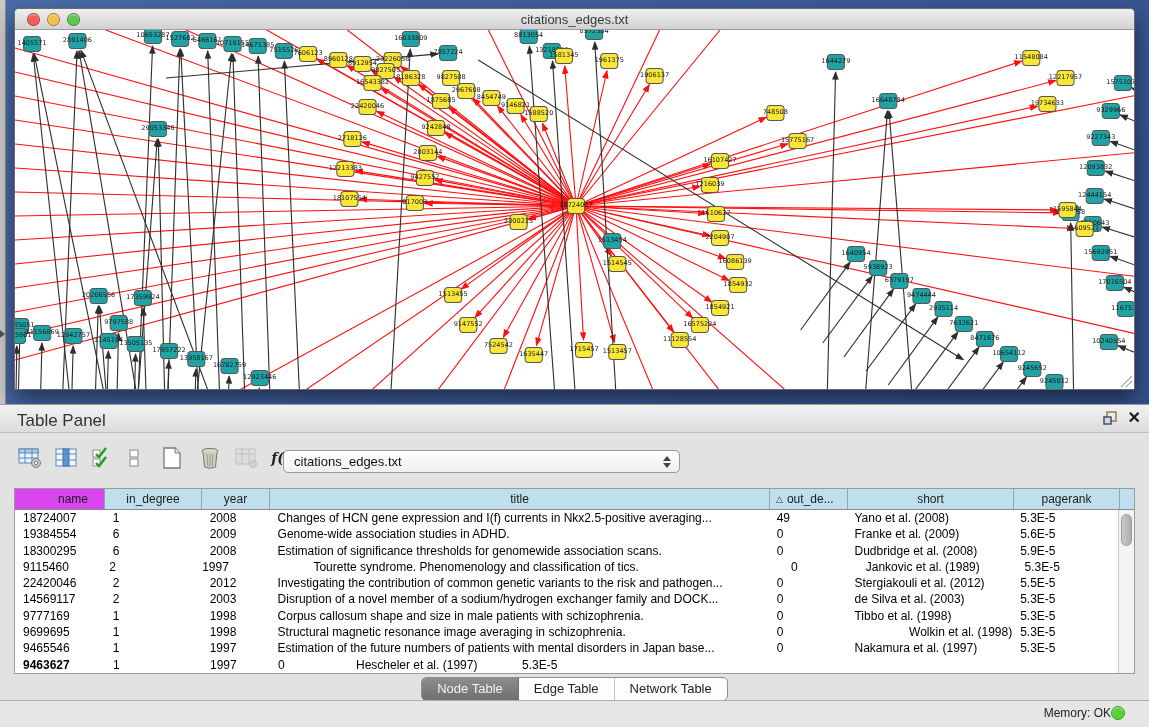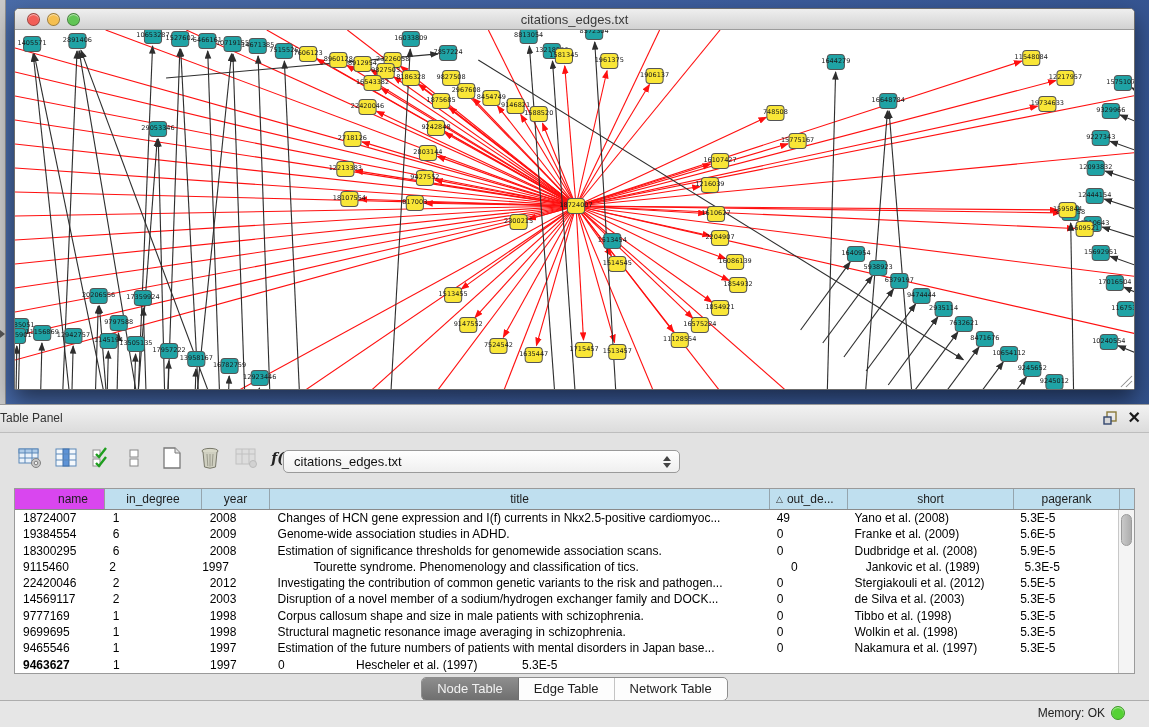--- a/index.html
+++ b/index.html
@@ -29,21 +29,21 @@
            box-shadow:inset 0 1px 1px rgba(255,255,255,.6); }
   .net-canvas { position:relative; width:1119px; height:359px; background:#fff; overflow:hidden; }
   .net-canvas svg { display:block; }
   .node-label { font-family:"DejaVu Sans", sans-serif; font-size:6.5px; fill:#1a1a1a; }
 
   
   .table-panel { position:absolute; left:0; top:404px; width:1149px; height:296px;
                  background:#E2E2E2; border-top:1px solid #9A9A9A; }
   .panel-header { height:28px; background:linear-gradient(#F2F2F2,#DCDCDC);
                   border-bottom:1px solid #BDBDBD; position:relative; }
-  .panel-title { position:absolute; left:0; top:6px; font-size:12px; color:#333; }
+  .panel-title { position:absolute; left:17px; top:6px; font-size:17px; color:#333; }
   .panel-actions { position:absolute; right:8px; top:4px; display:flex; gap:10px; align-items:center; }
   .float-icon svg { display:block; }
   .close-icon { font-size:16px; font-weight:bold; color:#1a1a1a; line-height:18px; cursor:default; }
 
   .toolbar { position:absolute; left:0; top:32px; width:1149px; height:44px; }
   .tool-btn { position:absolute; top:6px; width:28px; height:30px; display:flex;
               align-items:center; justify-content:center; }
   .fx { font-family:"DejaVu Serif", serif; font-style:italic; font-weight:bold;
         font-size:14px; color:#222; }
   .combo { position:absolute; left:283px; top:13px; width:397px; height:23px;
@@ -77,21 +77,21 @@
   .segmented { display:flex; border:1px solid #8E8E8E; border-radius:5px; overflow:hidden;
                background:#FDFDFD; box-shadow:0 1px 1px rgba(255,255,255,.7); }
   .segment { font-size:13px; padding:3px 15px 4px 15px; color:#222; border-right:1px solid #C4C4C4; }
   .segment:last-child { border-right:none; }
   .segment.active { background:linear-gradient(#8E8E8E,#6F6F6F); color:#F2F2F2;
                     border-right:1px solid #6F6F6F; }
 
   
   .status-bar { position:absolute; left:0; top:700px; width:1149px; height:27px;
                 background:#E6E6E6; border-top:1px solid #ADADAD; }
-  .memory { position:absolute; right:24px; top:5px; display:flex; align-items:center; gap:6px; }
+  .memory { position:absolute; right:24px; top:5px; display:flex; align-items:center; }
   .memory-label { font-size:12px; color:#222; }
   .memory-dot { width:14px; height:14px; border-radius:50%; background:#55D234;
                 border:1px solid #3E9A28; box-shadow:inset 0 1px 1px rgba(255,255,255,.6); }
 
   
   .grip line { stroke:#8a8a8a; stroke-width:1; }
 </style>
 </head>
 <body>
 
@@ -780,21 +780,21 @@
           </div>
           <div class="th" style="width: 106px;">
             <span>pagerank</span>
           </div>
         </div>
       <div class="tbody" id="tbody">
           <div class="tr">
             <div class="td" style="width: 90px;">18724007</div>
             <div class="td" style="width: 97px;">1</div>
             <div class="td" style="width: 68px;">2008</div>
-            <div class="td" style="width: 500px;">Changes of HCN gene expression and I(f) currents in Nkx2.5-positive cardiomyoc...</div>
+            <div class="td" style="width: 500px;">Changes of HCN gene expression and I(f) currents in Nkx2.5-positive averaging...</div>
             <div class="td" style="width: 78px;">49</div>
             <div class="td" style="width: 166px;">Yano et al. (2008)</div>
             <div class="td" style="width: 106px;">5.3E-5</div>
           </div>
           <div class="tr">
             <div class="td" style="width: 90px;">19384554</div>
             <div class="td" style="width: 97px;">6</div>
             <div class="td" style="width: 68px;">2009</div>
             <div class="td" style="width: 500px;">Genome-wide association studies in ADHD.</div>
             <div class="td" style="width: 78px;">0</div>
@@ -845,21 +845,21 @@
             <div class="td" style="width: 78px;">0</div>
             <div class="td" style="width: 166px;">Tibbo et al. (1998)</div>
             <div class="td" style="width: 106px;">5.3E-5</div>
           </div>
           <div class="tr">
             <div class="td" style="width: 90px;">9699695</div>
             <div class="td" style="width: 97px;">1</div>
             <div class="td" style="width: 68px;">1998</div>
             <div class="td" style="width: 500px;">Structural magnetic resonance image averaging in schizophrenia.</div>
             <div class="td" style="width: 78px;">0</div>
-            <div class="td" style="width: 166px;">Wolkin et al. (1998)</div>
+            <div class="td" style="width: 166px; text-align: right;">Wolkin et al. (1998)</div>
             <div class="td" style="width: 106px;">5.3E-5</div>
           </div>
           <div class="tr">
             <div class="td" style="width: 90px;">9465546</div>
             <div class="td" style="width: 97px;">1</div>
             <div class="td" style="width: 68px;">1997</div>
             <div class="td" style="width: 500px;">Estimation of the future numbers of patients with mental disorders in Japan base...</div>
             <div class="td" style="width: 78px;">0</div>
             <div class="td" style="width: 166px;">Nakamura et al. (1997)</div>
             <div class="td" style="width: 106px;">5.3E-5</div>

